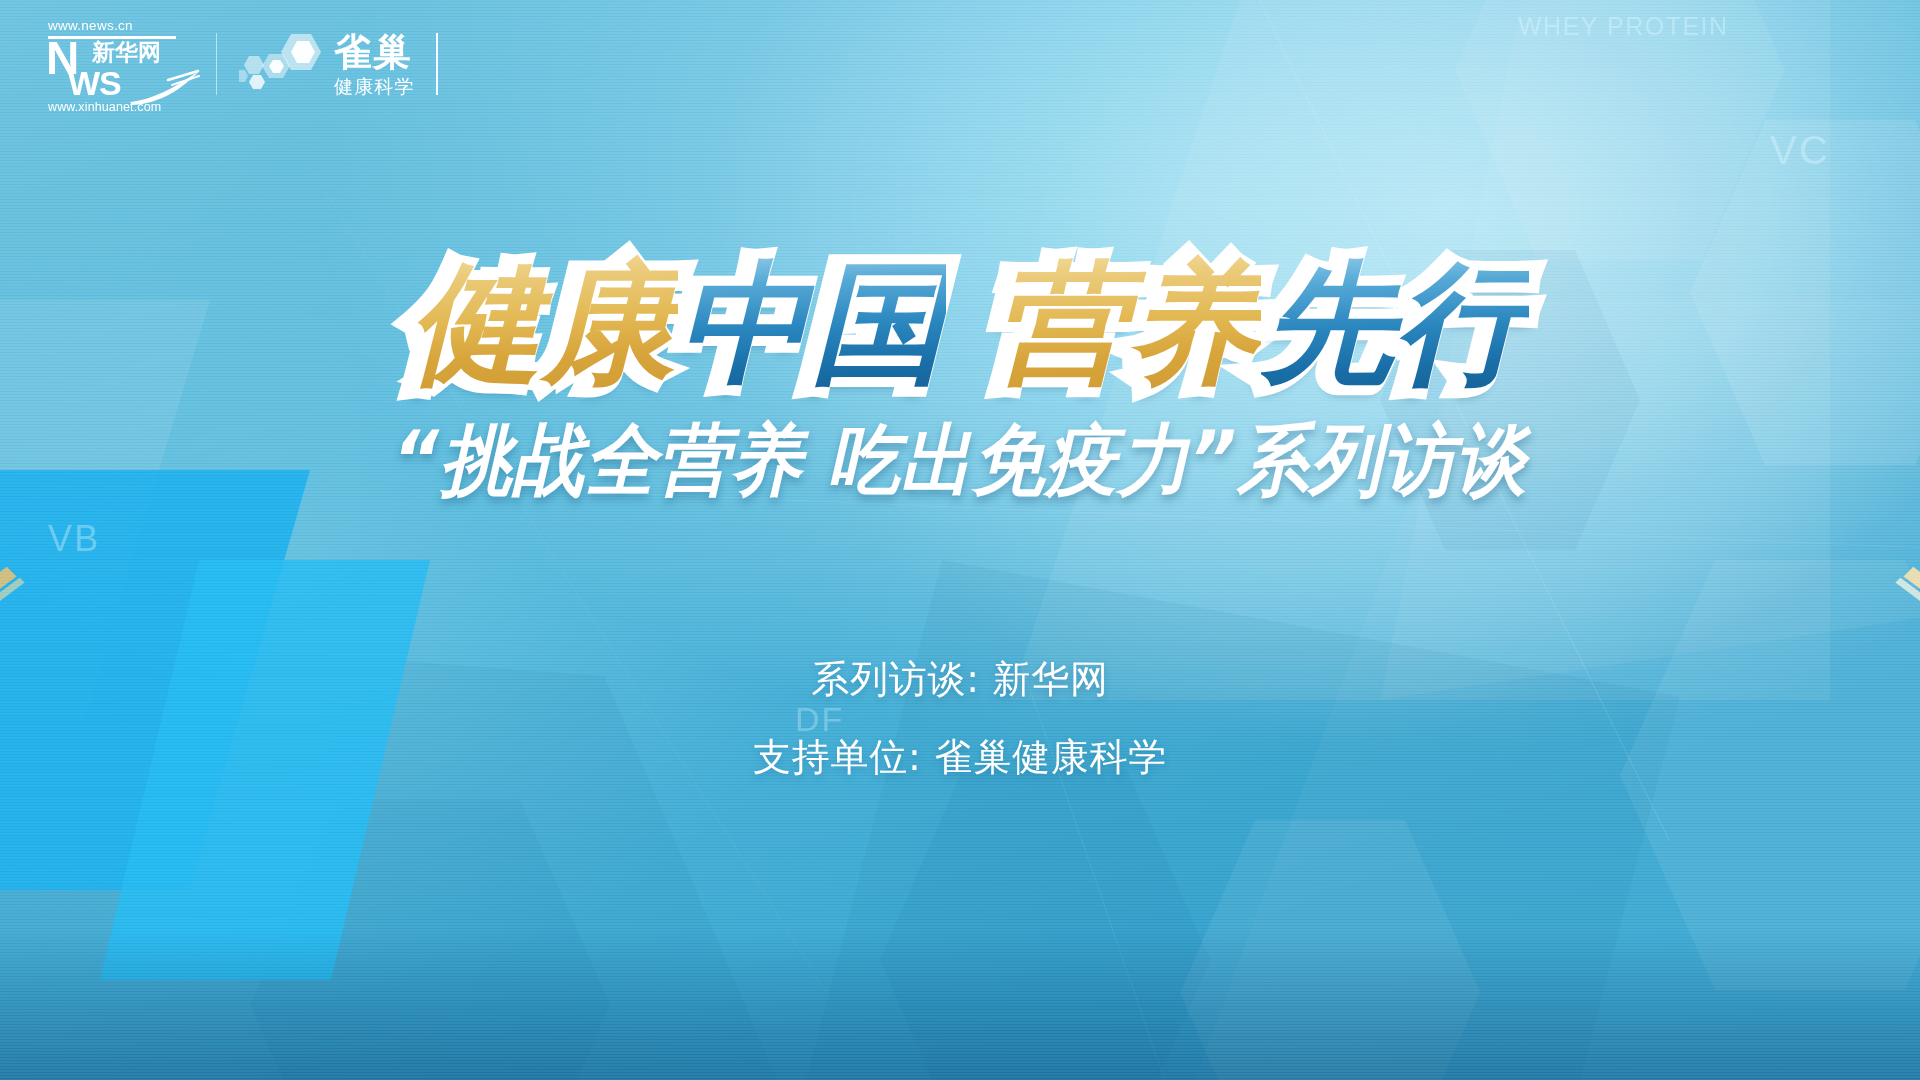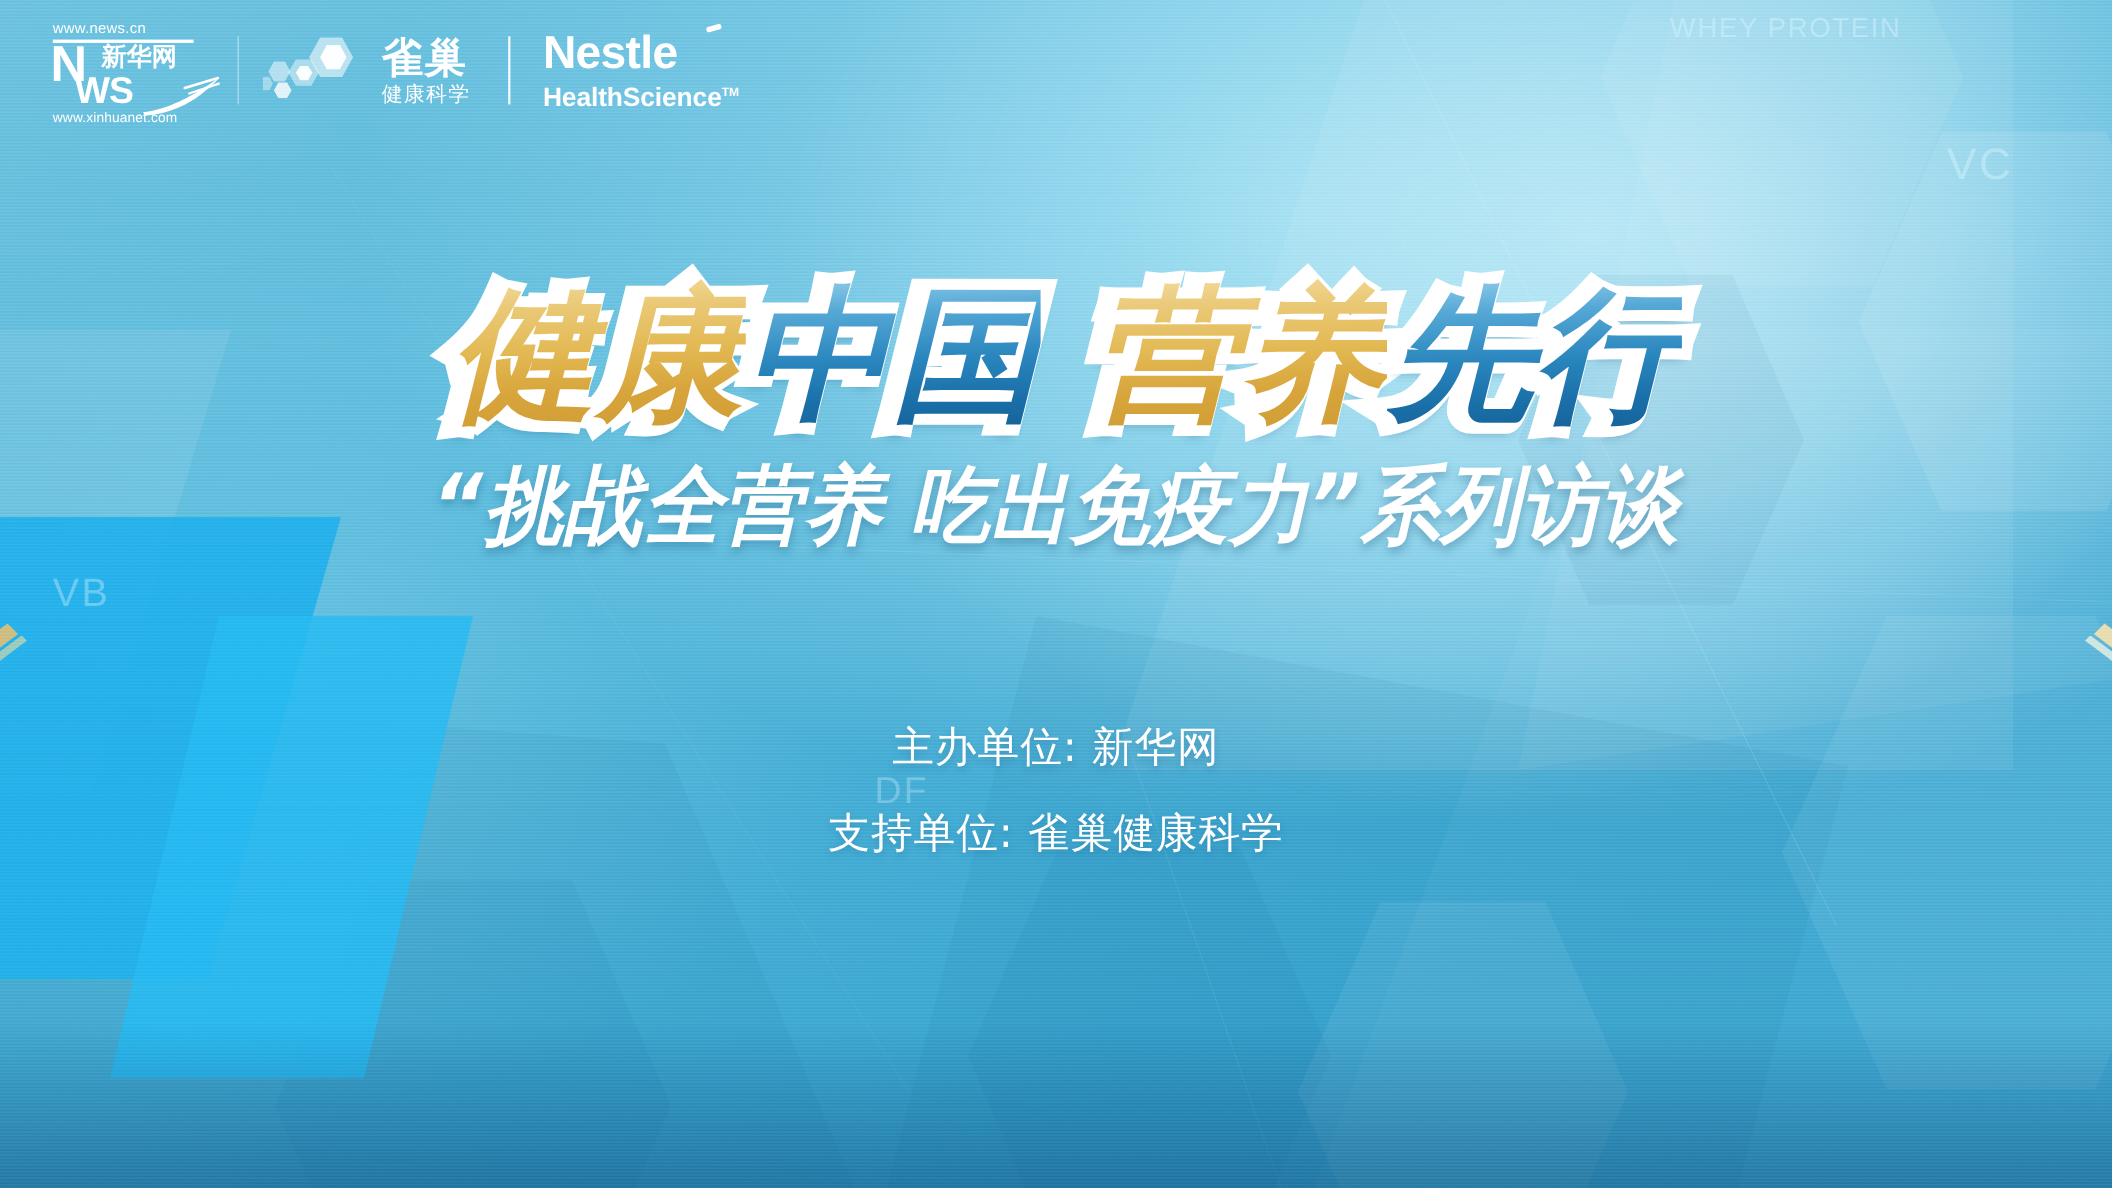--- a/index.html
+++ b/index.html
@@ -170,21 +170,21 @@
     font-family:"DejaVu Sans","Liberation Sans",sans-serif;
   }
   .xh-url-bot{
     position:absolute; left:6px; top:86px; font-size:12.5px; letter-spacing:.01em; color:#fff;
     font-family:"Liberation Sans",sans-serif; white-space:nowrap;
   }
   .xh-swoosh{ position:absolute; left:86px; top:52px; width:74px; height:40px; }
 
   .logo-div{ width:1px; height:62px; background:rgba(255,255,255,.55); margin:0 22px 0 34px; }
 
-  .nestle{ display:flex; align-items:center; gap:16px; height:92px; }
+  .nestle{ display:flex; align-items:center; gap:3px; height:92px; }
   .nest-hex-grp{ width:86px; height:64px; position:relative; margin-right:6px; }
   .nest-cn{ position:relative; color:#fff; margin-right:14px; }
   .nest-cn-big{
     font-size:38px; font-weight:700; line-height:40px; letter-spacing:.02em;
     font-family:"DejaVu Sans","Liberation Sans",sans-serif;
   }
   .nest-cn-small{
     font-size:19px; font-weight:500; line-height:22px; letter-spacing:.06em; margin-top:3px;
     font-family:"DejaVu Sans","Liberation Sans",sans-serif;
     text-align:center;
@@ -333,44 +333,35 @@
         <polygon points="34,28 41,28 45,34 41,41 34,41 30,34" fill="#ffffff" opacity=".95"></polygon>
         <polygon points="10,24 20,24 25,33 20,42 10,42 5,33" fill="#ffffff" opacity=".5"></polygon>
         <polygon points="14,43 22,43 26,50 22,57 14,57 10,50" fill="#ffffff" opacity=".8"></polygon>
         <polygon points="0,38 6,38 9,44 6,50 0,50 -3,44" fill="#ffffff" opacity=".4"></polygon>
       </svg>
       <div class="nest-cn">
         <div class="nest-cn-big">雀巢</div>
         <div class="nest-cn-small">健康科学</div>
       </div>
       <div class="nest-vrule"></div>
-      <div class="nest-en">
-        <div class="nest-en-big">
-          <span>Nestle</span>
-          <span class="nest-accent"></span>
-        </div>
-        <div class="nest-en-small">
-          <span>HealthScience</span><span class="nest-tm">TM</span>
-        </div>
-      </div>
     </div>
   </div>
 
   <div class="title-block">
 
     <div class="main-title center">
       <div class="mt-stroke">
         <span>健康</span><span>中国</span>&nbsp;<span>营养</span><span>先行</span>
       </div>
       <div class="mt-fill">
         <span class="seg-gold">健康</span><span class="seg-blue">中国</span>&nbsp;<span class="seg-gold">营养</span><span class="seg-blue">先行</span>
       </div>
     </div>
 
     <div class="sub-title center">“挑战全营养 吃出免疫力”系列访谈</div>
 
     <div class="orgs center">
-      <div class="org-line">主办单位: 新华网</div>
+      <div class="org-line">系列访谈: 新华网</div>
       <div class="org-line">支持单位: 雀巢健康科学</div>
     </div>
 
   </div>
 </div>
 
 </body></html>

